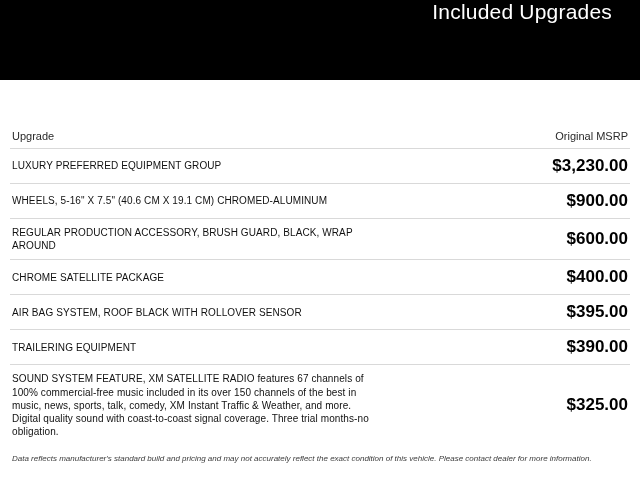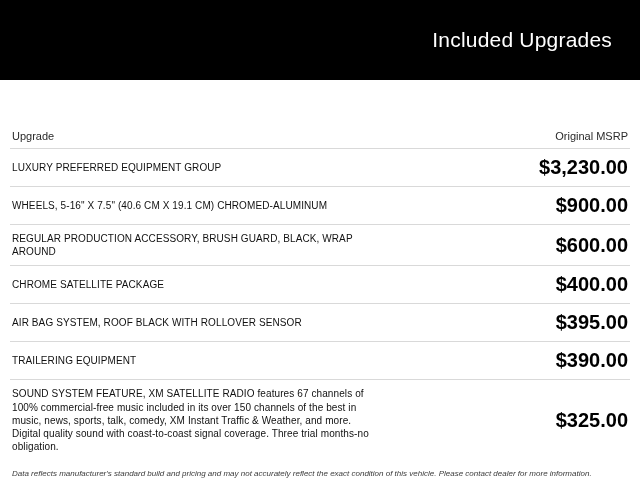--- a/index.html
+++ b/index.html
@@ -17,21 +17,20 @@
     position: relative;
     width: 640px;
     height: 480px;
     background: #ffffff;
     box-sizing: border-box;
   }
   .header {
     height: 80px;
     background: #000000;
     display: flex;
-    align-items: center;
     justify-content: flex-end;
     padding-right: 28px;
     box-sizing: border-box;
   }
   .header-title {
     color: #ffffff;
     font-size: 21px;
     font-weight: 400;
     letter-spacing: 0.2px;
   }
@@ -67,21 +66,21 @@
   td.desc {
     width: 360px;
     font-size: 10px;
     line-height: 1.32;
     color: #111111;
     letter-spacing: 0.1px;
   }
   td.price {
     width: auto;
     text-align: right;
-    font-size: 20px;
+    font-size: 17px;
     font-weight: bold;
     color: #000000;
     white-space: nowrap;
     padding-right: 2px;
   }
   .footnote {
     padding: 9px 2px 0 2px;
     font-size: 8px;
     font-style: italic;
     color: #3a3a3a;

